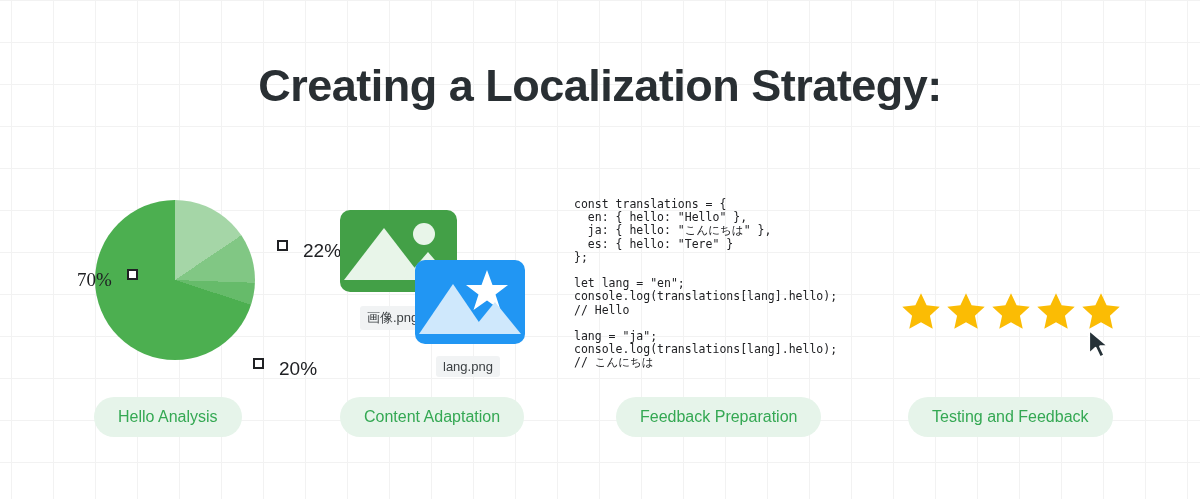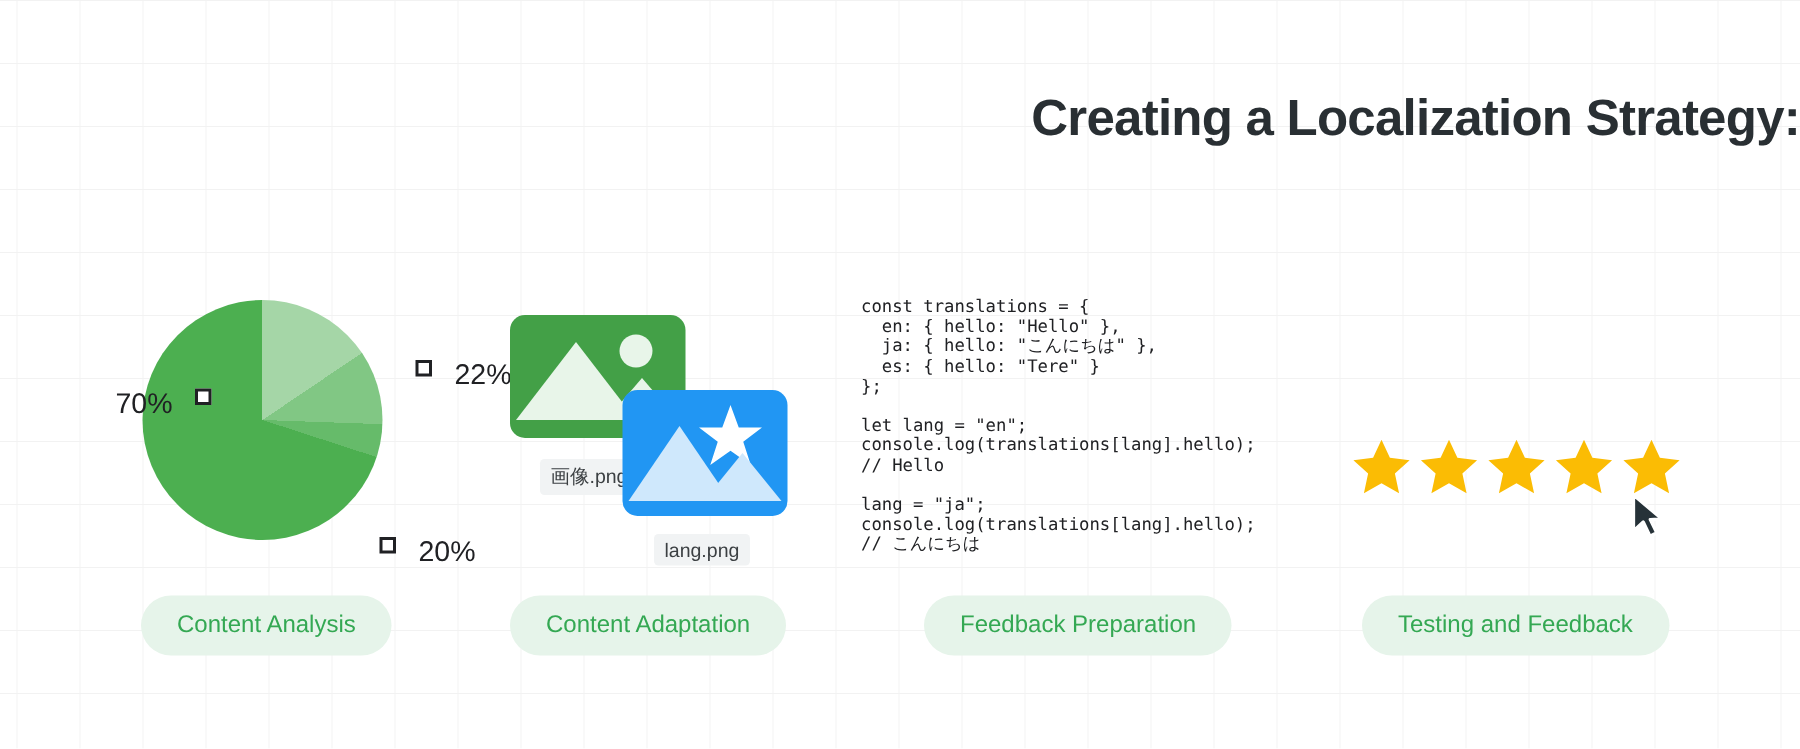--- a/index.html
+++ b/index.html
@@ -27,22 +27,22 @@
     background-position: 11px 0px;
     pointer-events: none;
   }
 
   
   #title {
     position: absolute;
     top: 60px;
     left: 0;
     width: 1200px;
-    text-align: right;
-    font-size: 34px;
+    text-align: center;
+    font-size: 45px;
     font-weight: 700;
     letter-spacing: -0.5px;
     color: #292f33;
     white-space: nowrap;
   }
 
   
   .col {
     position: absolute;
     top: 180px;
@@ -81,21 +81,21 @@
     color: #202124;
     white-space: nowrap;
   }
   .sq {
     width: 11px;
     height: 11px;
     border: 2.2px solid #202124;
     background: #ffffff;
     flex: none;
   }
-  #label-70 { left: -18px;  top: 59px; }
+  #label-70 { left: -18px;  top: 69px; font-family: Liberation Serif, serif; }
   #label-22 { left: 182px;  top: 40px; }
   #label-20 { left: 158px;  top: 158px; }
 
   
   .img-card {
     position: absolute;
     border-radius: 10px;
     overflow: hidden;
   }
   #card-green {
@@ -265,16 +265,16 @@
       </svg>
   </div>
 
   <div id="cursor">
     <svg viewBox="0 0 26 32">
       <polygon points="3,2 3,26 9.5,20 14,29.5 18.5,27.2 14.2,18.4 22,18" fill="#263238" stroke="#ffffff" stroke-width="2.2" stroke-linejoin="round"></polygon>
     </svg>
   </div>
 </div>
 
-<div class="pill" id="pill-0">Content Analysis</div>
+<div class="pill" id="pill-0">Hello Analysis</div>
 <div class="pill" id="pill-1">Content Adaptation</div>
 <div class="pill" id="pill-2">Feedback Preparation</div>
 <div class="pill" id="pill-3">Testing and Feedback</div>
 
 </body></html>

